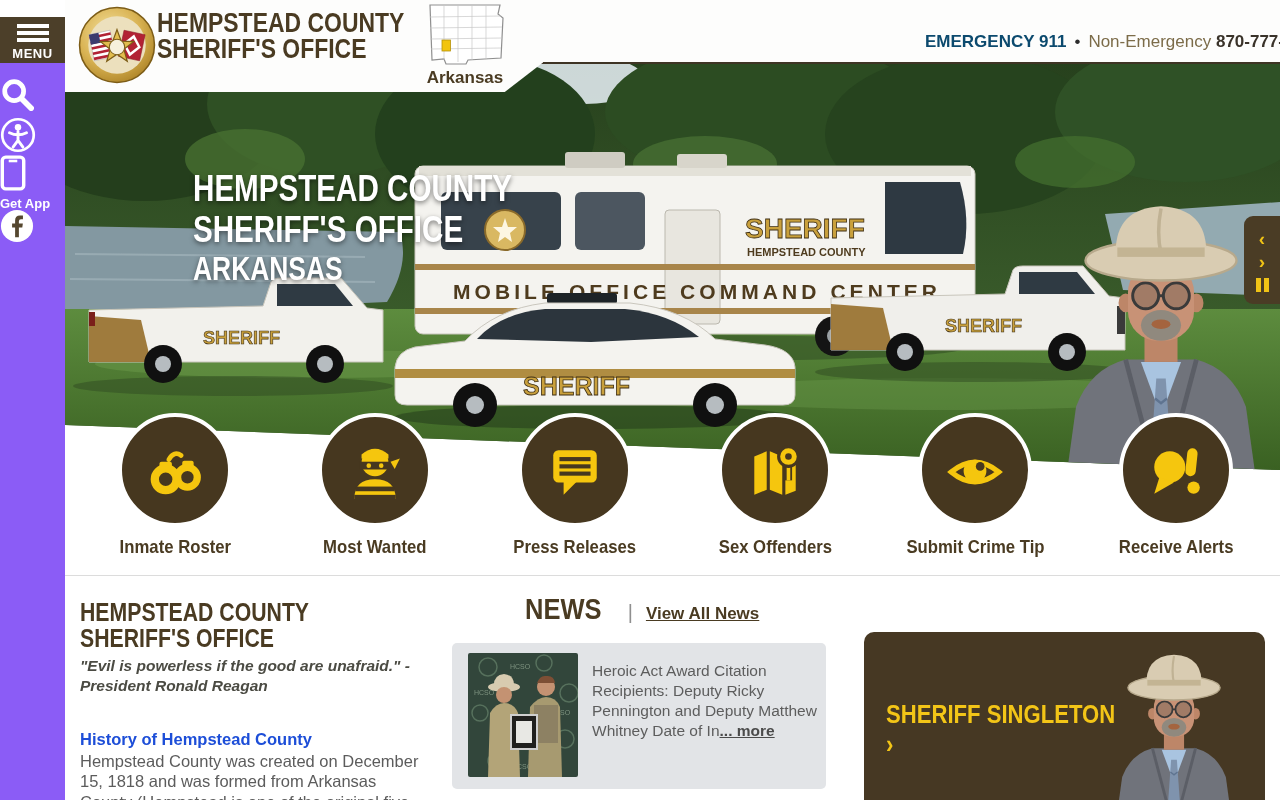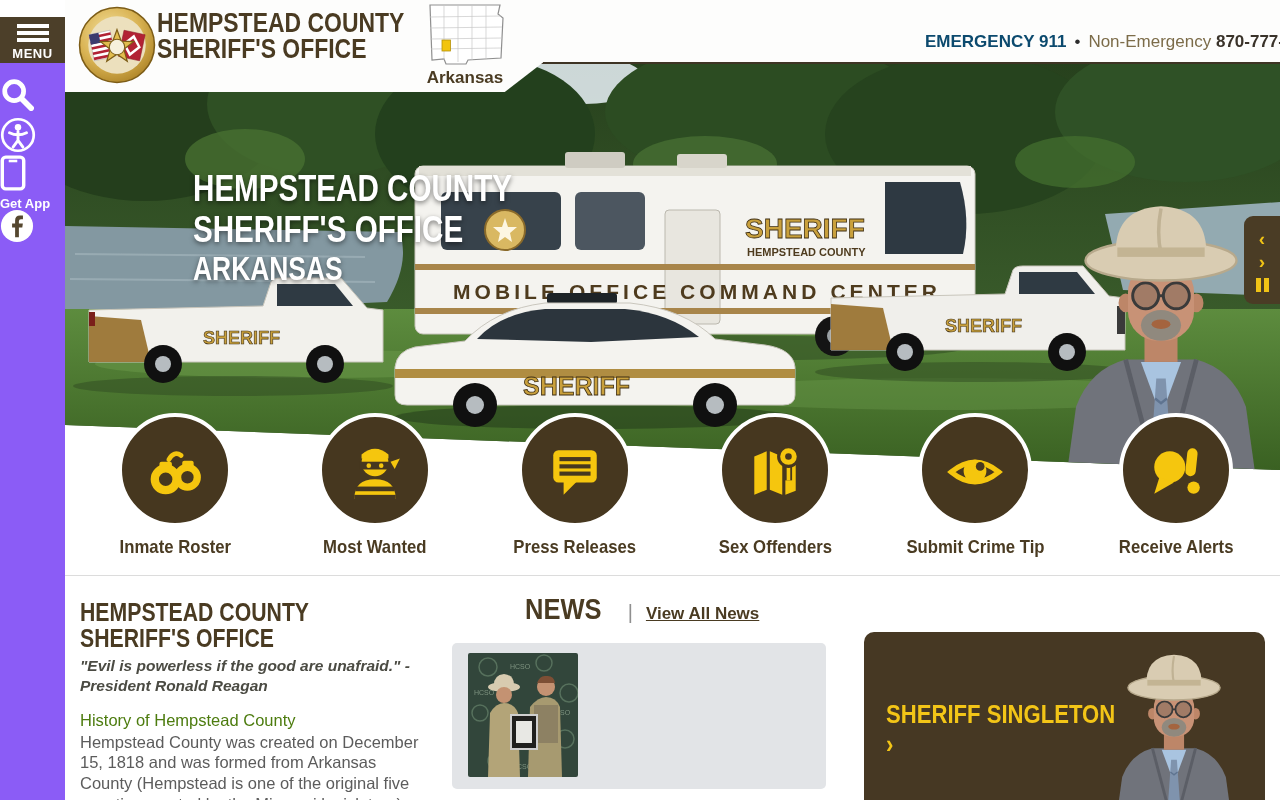--- a/index.html
+++ b/index.html
@@ -58,21 +58,21 @@
       margin:0 auto; display:flex; align-items:center; justify-content:center; }
   .ql-label { display:block; margin-top:9px; font-size:19px; font-weight:bold; color:#4a3b22; }
 
   
   .content-divider { position:absolute; left:65px; top:575px; width:1215px; height:1px; background:#dcdcdc; }
 
   .about { position:absolute; left:80px; top:600px; width:352px; z-index:20; }
   .about h2 { color:#4a3b22; font-size:25px; line-height:1.02; }
   .about h2 span { display:block; }
   .about .quote { margin-top:5px; font-size:15.5px; font-weight:bold; font-style:italic; color:#4b4b43; line-height:1.28; }
-  .about .hist-h { margin-top:15px; font-size:16.5px; font-weight:normal; color:#4d7c0f; }
+  .about .hist-h { margin-top:34px; font-size:16.5px; font-weight:bold; color:#1d4ed8; }
   .about .hist-p { font-size:16.5px; color:#5c5c5c; line-height:1.26; margin-top:2px; }
 
   .news { position:absolute; left:440px; top:592px; width:404px; z-index:20; }
   .news-head { display:flex; align-items:baseline; gap:13px;justify-content:center; }
   .news-head h2 { color:#4a3b22; font-size:30px; }
   .news-head .div { color:#8f8f8f; font-size:20px; }
   .view-all { color:#4a3b22; font-weight:bold; font-size:17px; text-decoration:underline; cursor:pointer; }
   .news-card { margin:17px 0 0 12px; width:374px; background:#e2e4e7; border-radius:5px; padding:10px 14px 12px 16px;
       display:flex; gap:14px; }
   .thumb { flex:0 0 110px; width:110px; height:124px; border-radius:2px; overflow:hidden; cursor:pointer; }
@@ -437,20 +437,21 @@
       <circle cx="36" cy="42" r="8" fill="#c49272"></circle>
       <path d="M20,124 L22,60 Q28,50 36,50 Q46,50 50,60 L52,124 Z" fill="#b3a478"></path>
       <circle cx="78" cy="34" r="9" fill="#c49272"></circle>
       <path d="M69,30 Q72,22 78,23 Q86,22 87,30 L69,30 Z" fill="#7d4f35"></path>
       <path d="M60,124 L62,54 Q70,44 78,44 Q88,44 92,54 L94,124 Z" fill="#a79a70"></path>
       <rect x="66" y="52" width="24" height="38" fill="#8d8163"></rect>
       <rect x="43" y="62" width="26" height="34" fill="#20201e" stroke="#cfcfcf" stroke-width="2"></rect>
       <rect x="48" y="68" width="16" height="22" fill="#e8e8e4"></rect>
     </svg>
     <div class="news-txt">
+      <p class="news-ex"><span>Heroic Act Award Citation Recipients: Deputy Ricky Pennington and Deputy Matthew Whitney Date of In</span><a class="more">... more</a></p>
     </div>
   </article>
 </section>
 
 <aside class="newsletter">
   <svg class="nl-photo" viewBox="0 0 401 190">
     <use href="#sheriff-fig" transform="translate(238,14) scale(0.72)"></use>
   </svg>
   <div class="nl-text">
     <span>

